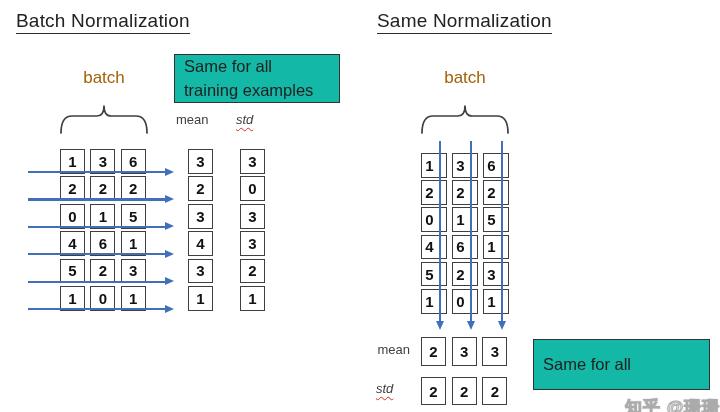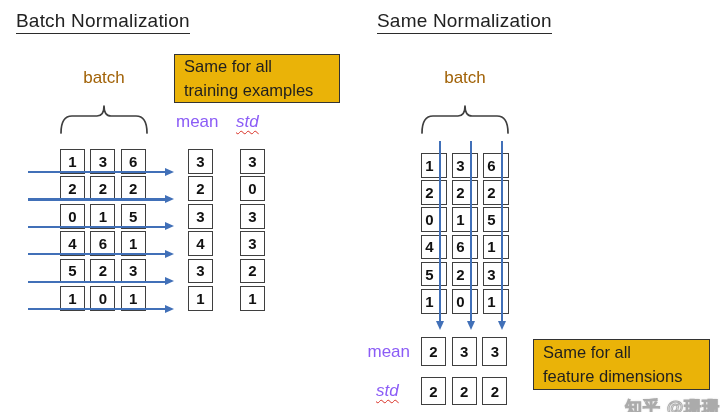--- a/index.html
+++ b/index.html
@@ -27,26 +27,26 @@
   .m1{grid-template-columns:25px;grid-auto-rows:24.8px;row-gap:2.6px;}
   .b3{grid-template-columns:repeat(3,25px);grid-auto-rows:29px;column-gap:5.7px;}
   .b3s{grid-auto-rows:28px;}
   .cell{
     border:1.4px solid var(--border);background:#fff;
     display:flex;align-items:center;justify-content:center;
     font-weight:bold;font-size:15px;color:#111;
   }
   .m3r .cell{padding-right:9px;box-sizing:border-box;}
   .note{
-    border:1.6px solid #333;background:#eab308;
+    border:1.6px solid #333;background:#14b8a6;
     display:flex;flex-direction:column;justify-content:center;
     padding:2px 4px 2px 9px;font-size:16.5px;line-height:1.42;color:#1f1f1f;
     box-sizing:border-box;
   }
-  .lbl{font-size:17px;color:#8b5cf6;white-space:nowrap;}
+  .lbl{font-size:13px;color:#404040;white-space:nowrap;}
   .squig{
     text-decoration-line:underline;text-decoration-style:wavy;
     text-decoration-color:var(--squiggle);text-decoration-thickness:1px;
     text-underline-offset:3px;
     font-style:italic;
   }
   .h-arrow{position:absolute;height:2.2px;background:var(--arrow);z-index:6;}
   .h-arrow::after{
     content:'';position:absolute;right:-8px;top:-3.4px;width:0;height:0;
     border-left:9px solid var(--arrow);border-top:4.5px solid transparent;border-bottom:4.5px solid transparent;
@@ -172,18 +172,17 @@
 
   <div class="abs lbl squig" style="left:376px;top:381px;">std</div>
   <div class="abs grid b3 b3s" style="left:421px;top:377px;">
     <div class="cell">2</div>
     <div class="cell">2</div>
     <div class="cell">2</div>
   </div>
 
   <div class="abs note" style="left:533px;top:339px;width:177px;height:51px;">
     <div>Same for all</div>
-    <div>feature dimensions</div>
   </div>
 
   <div class="watermark">知乎 @珊珊</div>
 
 </div>
 
 </body></html>

